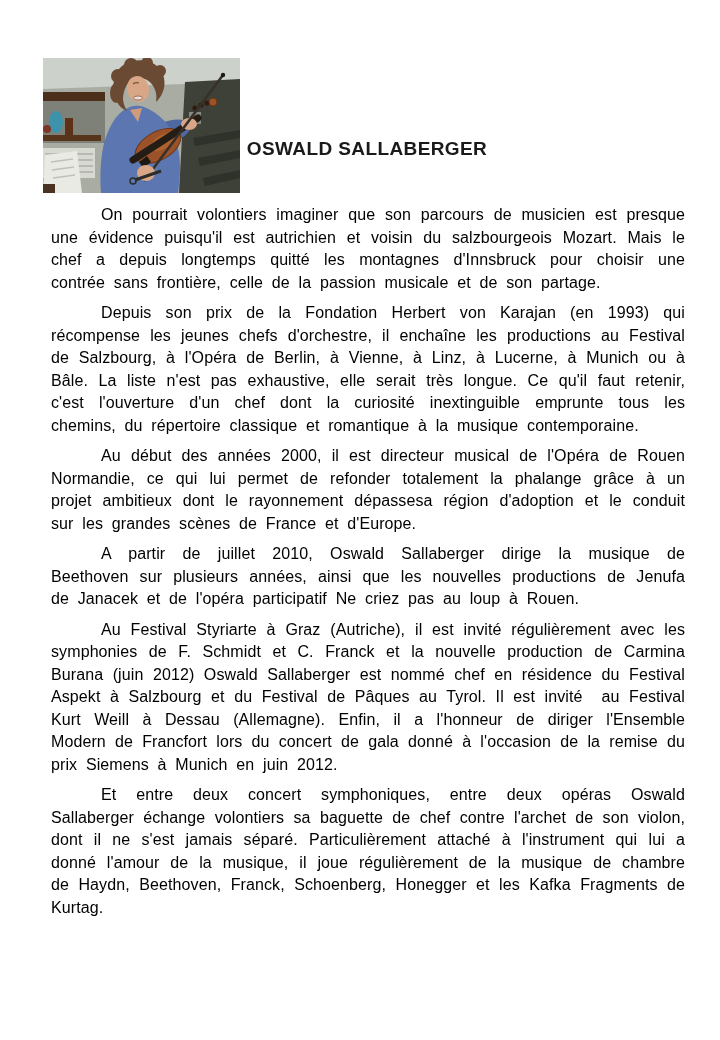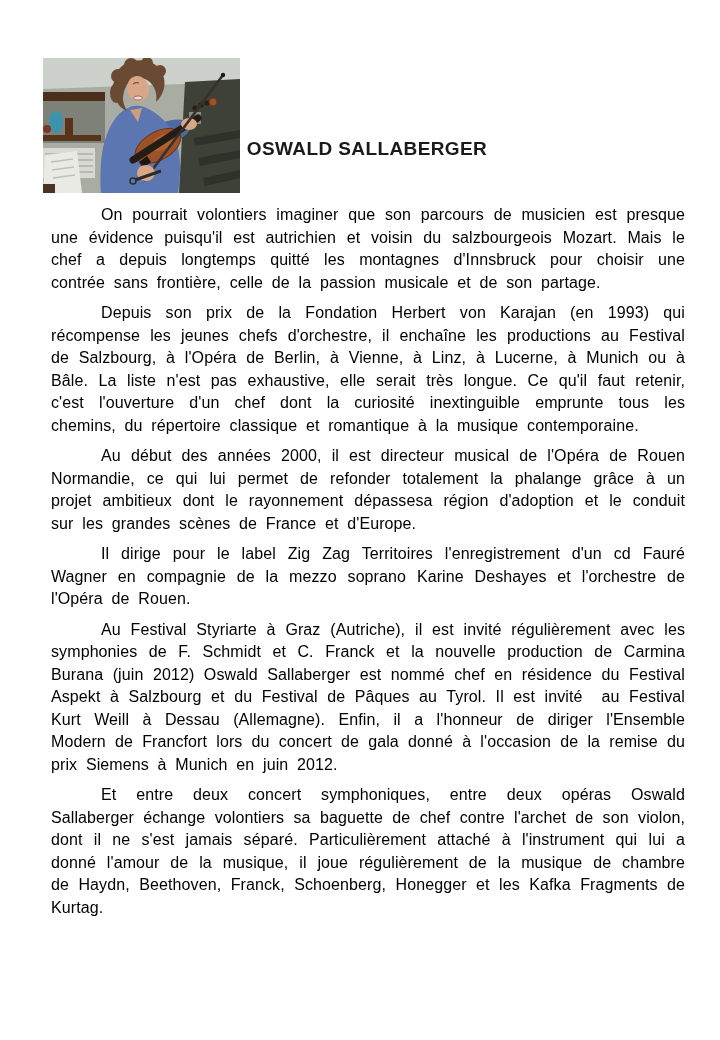--- a/index.html
+++ b/index.html
@@ -115,18 +115,18 @@
       </g>
     </svg>
 
     <h1 class="title">OSWALD SALLABERGER</h1>
   </div>
 
   <div class="article">
     <p>On pourrait volontiers imaginer que son parcours de musicien est presque une évidence puisqu'il est autrichien et voisin du salzbourgeois Mozart. Mais le chef a depuis longtemps quitté les montagnes d'Innsbruck pour choisir une contrée sans frontière, celle de la passion musicale et de son partage.</p>
     <p>Depuis son prix de la Fondation Herbert von Karajan (en 1993) qui récompense les jeunes chefs d'orchestre, il enchaîne les productions au Festival de Salzbourg, à l'Opéra de Berlin, à Vienne, à Linz, à Lucerne, à Munich ou à Bâle. La liste n'est pas exhaustive, elle serait très longue. Ce qu'il faut retenir, c'est l'ouverture d'un chef dont la curiosité inextinguible emprunte tous les chemins, du répertoire classique et romantique à la musique contemporaine.</p>
     <p>Au début des années 2000, il est directeur musical de l'Opéra de Rouen Normandie, ce qui lui permet de refonder totalement la phalange grâce à un projet ambitieux dont le rayonnement dépassesa région d'adoption et le conduit sur les grandes scènes de France et d'Europe.</p>
-    <p>Il dirige pour le label Zig Zag Territoires l'enregistrement d'un cd Fauré Wagner en compagnie de la mezzo soprano Karine Deshayes et l'orchestre de l'Opéra de Rouen.</p>
+    <p>A partir de juillet 2010, Oswald Sallaberger dirige la musique de Beethoven sur plusieurs années, ainsi que les nouvelles productions de Jenufa de Janacek et de l'opéra participatif Ne criez pas au loup à Rouen.</p>
     <p>Au Festival Styriarte à Graz (Autriche), il est invité régulièrement avec les symphonies de F. Schmidt et C. Franck et la nouvelle production de Carmina Burana (juin 2012) Oswald Sallaberger est nommé chef en résidence du Festival Aspekt à Salzbourg et du Festival de Pâques au Tyrol. Il est invité&nbsp; au Festival Kurt Weill à Dessau (Allemagne). Enfin, il a l'honneur de diriger l'Ensemble Modern de Francfort lors du concert de gala donné à l'occasion de la remise du prix Siemens à Munich en juin 2012.</p>
     <p>Et entre deux concert symphoniques, entre deux opéras Oswald Sallaberger échange volontiers sa baguette de chef contre l'archet de son violon, dont il ne s'est jamais séparé. Particulièrement attaché à l'instrument qui lui a donné l'amour de la musique, il joue régulièrement de la musique de chambre de Haydn, Beethoven, Franck, Schoenberg, Honegger et les Kafka Fragments de Kurtag.</p>
   </div>
 
 </div>
 
 </body></html>

